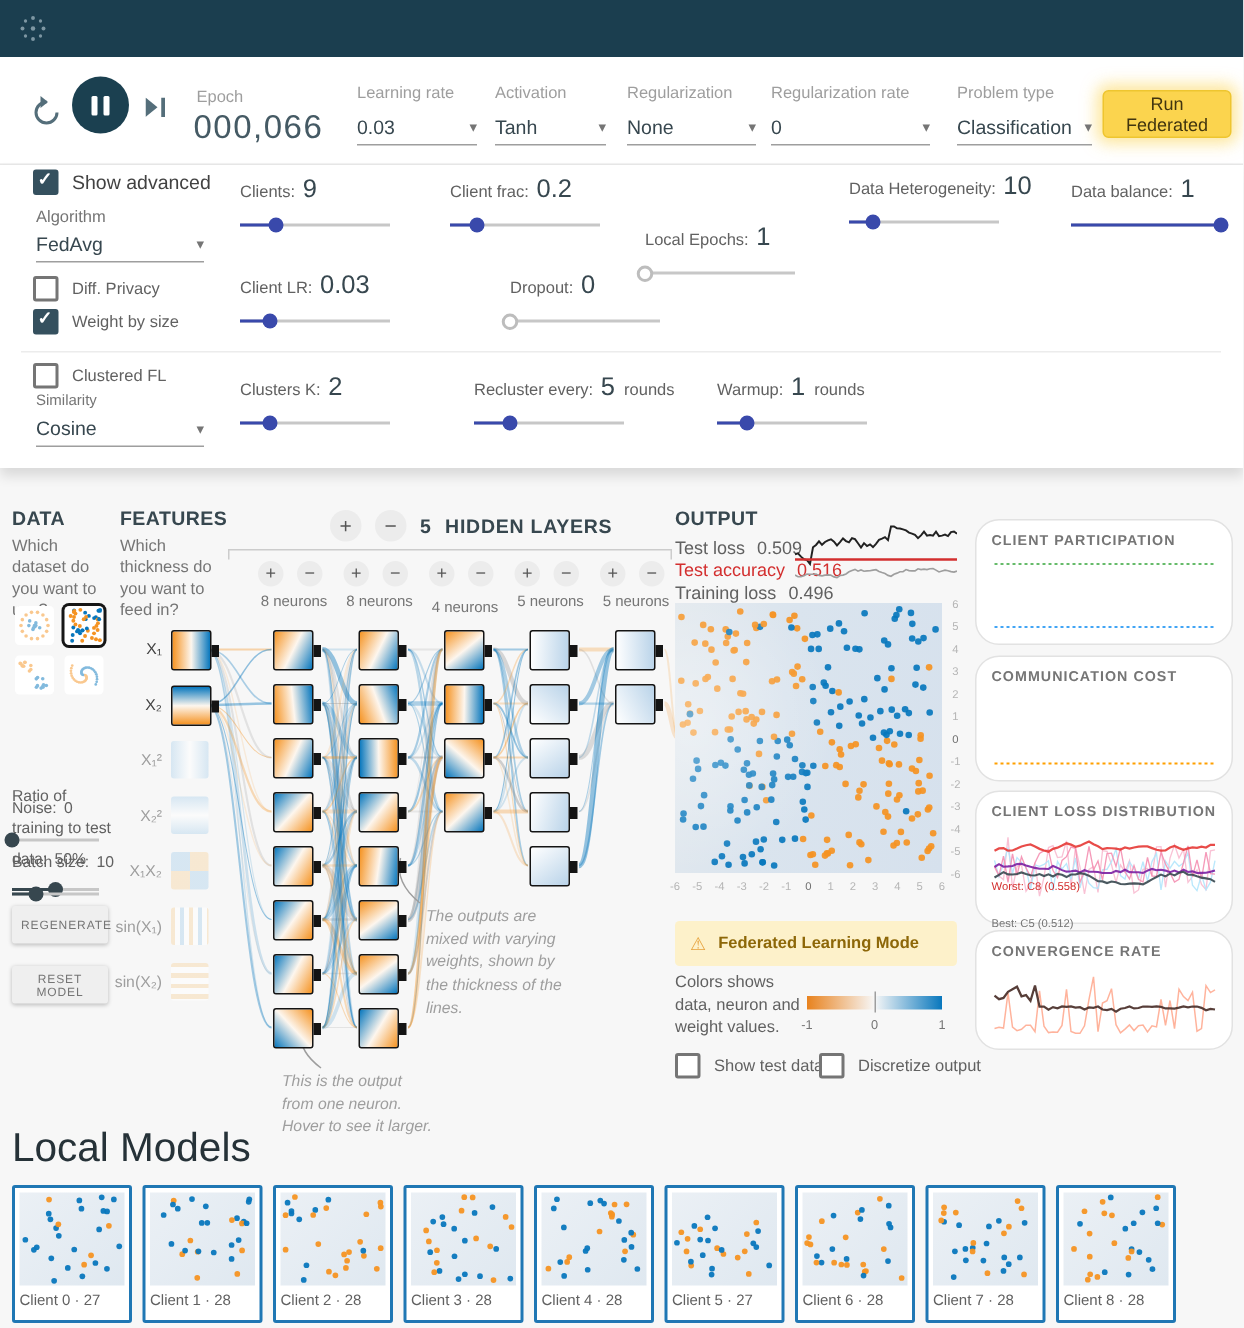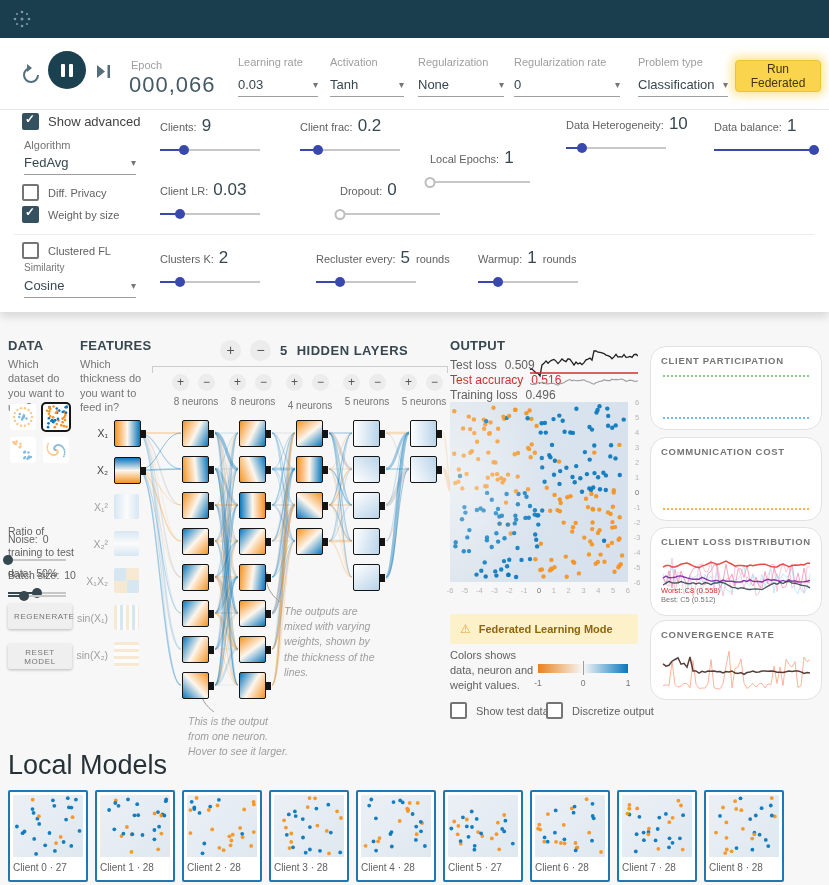--- a/index.html
+++ b/index.html
@@ -991,21 +991,21 @@
       <div class="cardtitle">CLIENT LOSS DISTRIBUTION</div>
       <svg width="151" height="57" class="cardchart">
         <path d="M2 26.0 L5.0 32.0 L8.0 34.4 L11.0 6.2 L14.0 40.4 L17.0 25.8 L20.0 24.6 L23.0 42.1 L26.0 37.8 L29.0 23.2 L32.0 45.4 L35.0 32.9 L38.0 13.0 L41.0 11.8 L44.0 19.7 L47.0 19.3 L50.0 8.6 L53.0 39.1 L56.0 12.7 L59.0 26.1 L62.0 44.0 L65.0 27.6 L68.0 25.8 L71.0 43.0 L74.0 15.1 L77.0 15.5 L80.0 24.4 L83.0 36.3 L86.0 24.6 L89.0 29.4 L92.0 21.7 L95.0 43.4 L98.0 41.3 L101.0 27.6 L104.0 27.0 L107.0 31.3 L110.0 12.6 L113.0 12.4 L116.0 39.5 L119.0 20.1 L122.0 11.2 L125.0 20.0 L128.0 14.3 L131.0 36.2 L134.0 32.4 L137.0 28.0 L140.0 37.6 L143.0 41.1 L146.0 15.2 L149.0 14.6" stroke="#f8bbd0" stroke-width="0.9" fill="none" stroke-opacity="0.9"></path>
         <path d="M2 21.6 L5.0 32.5 L8.0 24.1 L11.0 13.1 L14.0 30.3 L17.0 19.7 L20.0 22.9 L23.0 26.0 L26.0 41.2 L29.0 24.6 L32.0 25.6 L35.0 24.3 L38.0 21.8 L41.0 41.9 L44.0 22.3 L47.0 27.3 L50.0 23.7 L53.0 34.2 L56.0 19.9 L59.0 39.9 L62.0 27.9 L65.0 36.9 L68.0 39.8 L71.0 40.2 L74.0 27.9 L77.0 27.5 L80.0 22.4 L83.0 13.9 L86.0 31.7 L89.0 34.0 L92.0 22.6 L95.0 27.3 L98.0 34.0 L101.0 22.5 L104.0 35.4 L107.0 22.4 L110.0 17.0 L113.0 41.3 L116.0 22.1 L119.0 26.8 L122.0 22.2 L125.0 25.5 L128.0 23.4 L131.0 16.5 L134.0 38.2 L137.0 41.8 L140.0 31.3 L143.0 41.2 L146.0 36.1 L149.0 21.7" stroke="#b3e5fc" stroke-width="0.9" fill="none" stroke-opacity="0.9"></path>
         <path d="M2 25.4 L5.0 31.7 L8.0 18.8 L11.0 36.2 L14.0 17.3 L17.0 31.5 L20.0 19.2 L23.0 26.6 L26.0 32.4 L29.0 23.1 L32.0 17.0 L35.0 15.1 L38.0 14.7 L41.0 28.4 L44.0 33.0 L47.0 21.6 L50.0 19.1 L53.0 12.7 L56.0 13.6 L59.0 36.2 L62.0 29.0 L65.0 12.2 L68.0 28.0 L71.0 22.0 L74.0 34.7 L77.0 17.1 L80.0 16.8 L83.0 25.6 L86.0 13.2 L89.0 29.2 L92.0 34.0 L95.0 25.1 L98.0 34.2 L101.0 36.0 L104.0 19.6 L107.0 32.0 L110.0 32.2 L113.0 16.1 L116.0 24.0 L119.0 29.8 L122.0 36.0 L125.0 34.2 L128.0 23.2 L131.0 11.9 L134.0 32.4 L137.0 21.2 L140.0 34.0 L143.0 16.1 L146.0 30.4 L149.0 30.7" stroke="#f48fb1" stroke-width="0.9" fill="none" stroke-opacity="0.9"></path>
         <path d="M2 15.1 L5.0 13.6 L8.0 13.4 L11.0 15.1 L14.0 15.0 L17.0 13.7 L20.0 12.3 L23.0 11.5 L26.0 11.0 L29.0 12.3 L32.0 13.9 L35.0 15.0 L38.0 15.8 L41.0 13.9 L44.0 13.1 L47.0 11.7 L50.0 10.2 L53.0 11.1 L56.0 12.5 L59.0 11.8 L62.0 10.4 L65.0 9.0 L68.0 10.8 L71.0 12.2 L74.0 14.1 L77.0 13.4 L80.0 13.5 L83.0 13.7 L86.0 14.4 L89.0 13.0 L92.0 13.8 L95.0 13.0 L98.0 12.4 L101.0 12.2 L104.0 12.3 L107.0 13.4 L110.0 14.5 L113.0 15.0 L116.0 14.9 L119.0 13.0 L122.0 12.0 L125.0 13.4 L128.0 14.6 L131.0 13.6 L134.0 12.9 L137.0 13.3 L140.0 12.5 L143.0 13.0 L146.0 11.2 L149.0 11.3" stroke="#e53935" stroke-width="1.5" fill="none" stroke-opacity="0.9"></path>
         <path d="M2 26.0 L5.0 24.1 L8.0 25.8 L11.0 25.6 L14.0 25.3 L17.0 24.1 L20.0 23.9 L23.0 25.0 L26.0 25.9 L29.0 26.6 L32.0 27.2 L35.0 27.2 L38.0 27.3 L41.0 25.3 L44.0 26.6 L47.0 28.1 L50.0 29.1 L53.0 28.8 L56.0 28.4 L59.0 29.7 L62.0 28.1 L65.0 29.2 L68.0 29.2 L71.0 29.3 L74.0 30.0 L77.0 30.0 L80.0 30.0 L83.0 28.6 L86.0 29.4 L89.0 27.8 L92.0 29.4 L95.0 29.5 L98.0 29.5 L101.0 30.0 L104.0 28.4 L107.0 27.3 L110.0 28.2 L113.0 27.8 L116.0 28.4 L119.0 29.5 L122.0 28.4 L125.0 29.7 L128.0 27.8 L131.0 29.3 L134.0 28.9 L137.0 30.0 L140.0 29.9 L143.0 29.8 L146.0 29.2 L149.0 28.3" stroke="#7b1fa2" stroke-width="1.4" fill="none" stroke-opacity="0.9"></path>
         <path d="M2 33.0 L5.0 31.2 L8.0 29.4 L11.0 30.9 L14.0 31.0 L17.0 30.7 L20.0 29.6 L23.0 30.6 L26.0 31.5 L29.0 31.7 L32.0 30.7 L35.0 32.0 L38.0 30.9 L41.0 32.3 L44.0 30.6 L47.0 31.2 L50.0 32.7 L53.0 31.0 L56.0 31.0 L59.0 30.1 L62.0 30.7 L65.0 31.8 L68.0 33.6 L71.0 35.4 L74.0 35.6 L77.0 36.7 L80.0 35.7 L83.0 36.2 L86.0 37.3 L89.0 37.5 L92.0 37.1 L95.0 36.9 L98.0 37.1 L101.0 37.6 L104.0 36.0 L107.0 34.2 L110.0 32.7 L113.0 31.1 L116.0 32.3 L119.0 30.4 L122.0 31.6 L125.0 29.9 L128.0 29.2 L131.0 31.1 L134.0 31.2 L137.0 32.2 L140.0 33.1 L143.0 33.6 L146.0 34.1 L149.0 35.9" stroke="#37474f" stroke-width="1.4" fill="none" stroke-opacity="0.9"></path>
       </svg>
       <div class="worstlbl" style="top: 58px;">Worst: C8 (0.558)</div>
-      <div class="bestlbl" style="top: 67px;">Best: C5 (0.512)</div>
+      <div class="bestlbl" style="top: 83px;">Best: C5 (0.512)</div>
     </div>
     <div class="card" style="top: 620px; height: 80px;">
       <div class="cardtitle">CONVERGENCE RATE</div>
       <svg width="151" height="48" class="cardchart">
         <path d="M2 40.6 L5.0 39.9 L8.0 40.4 L11.0 16.9 L14.0 39.8 L17.0 42.1 L20.0 41.2 L23.0 38.5 L26.0 38.5 L29.0 42.8 L32.0 15.6 L35.0 39.2 L38.0 43.4 L41.0 43.0 L44.0 43.1 L47.0 38.6 L50.0 14.6 L53.0 42.7 L56.0 43.8 L59.0 43.9 L62.0 38.9 L65.0 21.3 L68.0 6.2 L71.0 42.8 L74.0 23.7 L77.0 22.1 L80.0 14.1 L83.0 38.1 L86.0 43.6 L89.0 41.1 L92.0 38.3 L95.0 42.0 L98.0 38.8 L101.0 38.4 L104.0 42.9 L107.0 38.9 L110.0 39.6 L113.0 21.2 L116.0 38.5 L119.0 22.0 L122.0 40.7 L125.0 14.5 L128.0 19.4 L131.0 22.1 L134.0 16.5 L137.0 42.5 L140.0 40.7 L143.0 12.1 L146.0 16.7 L149.0 14.9" stroke="#ffab91" stroke-width="1" fill="none" stroke-opacity="0.9"></path>
         <path d="M2 18.8 L5.0 21.1 L8.0 20.3 L11.0 16.2 L14.0 14.5 L17.0 12.8 L20.0 19.2 L23.0 18.4 L26.0 22.2 L29.0 12.0 L32.0 26.0 L35.0 26.0 L38.0 28.1 L41.0 26.4 L44.0 27.2 L47.0 26.0 L50.0 26.2 L53.0 26.0 L56.0 26.8 L59.0 26.5 L62.0 28.0 L65.0 26.6 L68.0 26.9 L71.0 26.0 L74.0 28.0 L77.0 28.4 L80.0 27.6 L83.0 29.4 L86.0 27.5 L89.0 27.0 L92.0 26.0 L95.0 27.3 L98.0 27.0 L101.0 26.0 L104.0 26.0 L107.0 26.2 L110.0 26.0 L113.0 26.3 L116.0 27.3 L119.0 27.3 L122.0 27.4 L125.0 26.8 L128.0 26.0 L131.0 26.5 L134.0 26.0 L137.0 26.0 L140.0 26.9 L143.0 28.5 L146.0 27.6 L149.0 28.0" stroke="#4e342e" stroke-width="1.5" fill="none" stroke-opacity="0.95"></path>
       </svg>
     </div>
     <div class="ccard" style="left: 8px; top: 790px;">
       <div class="cthumb"><svg width="70" height="62">

